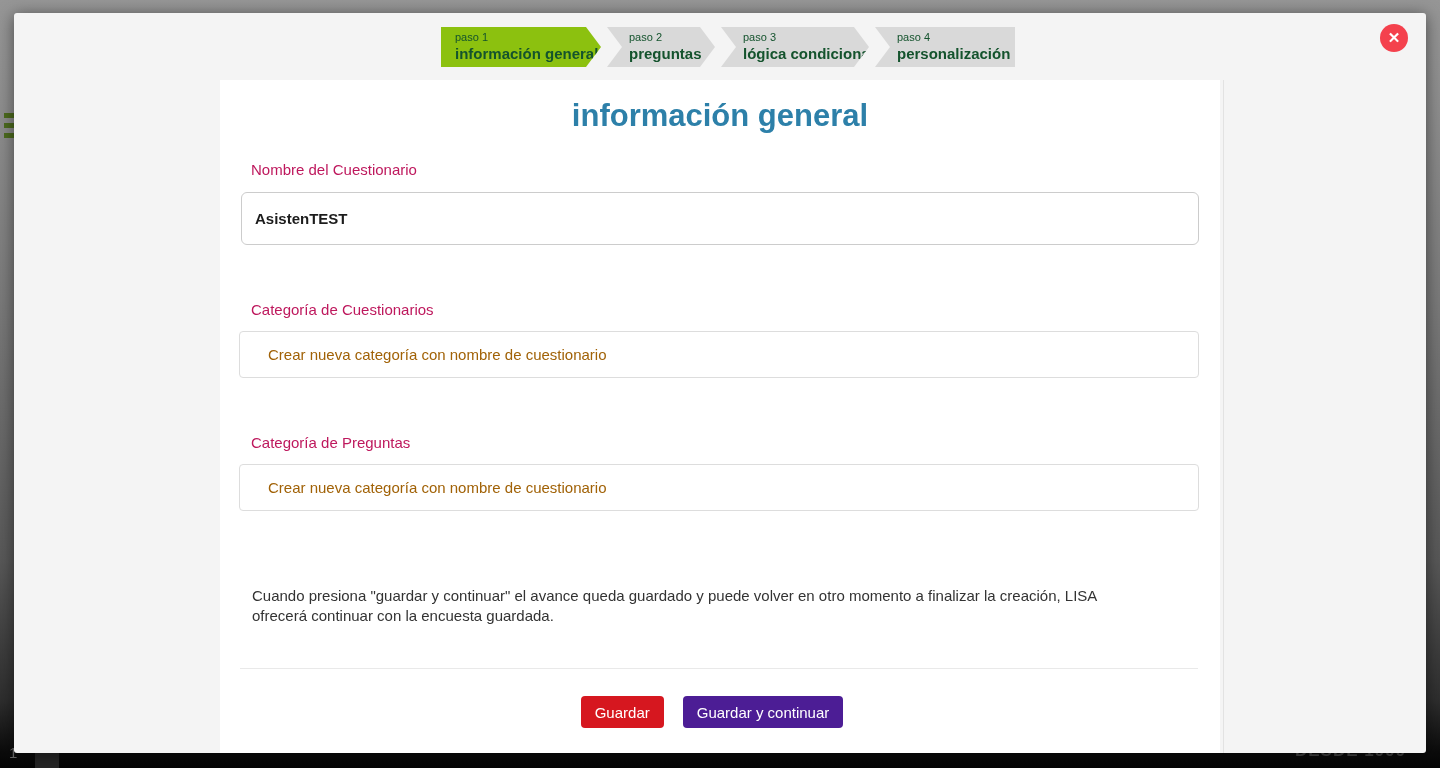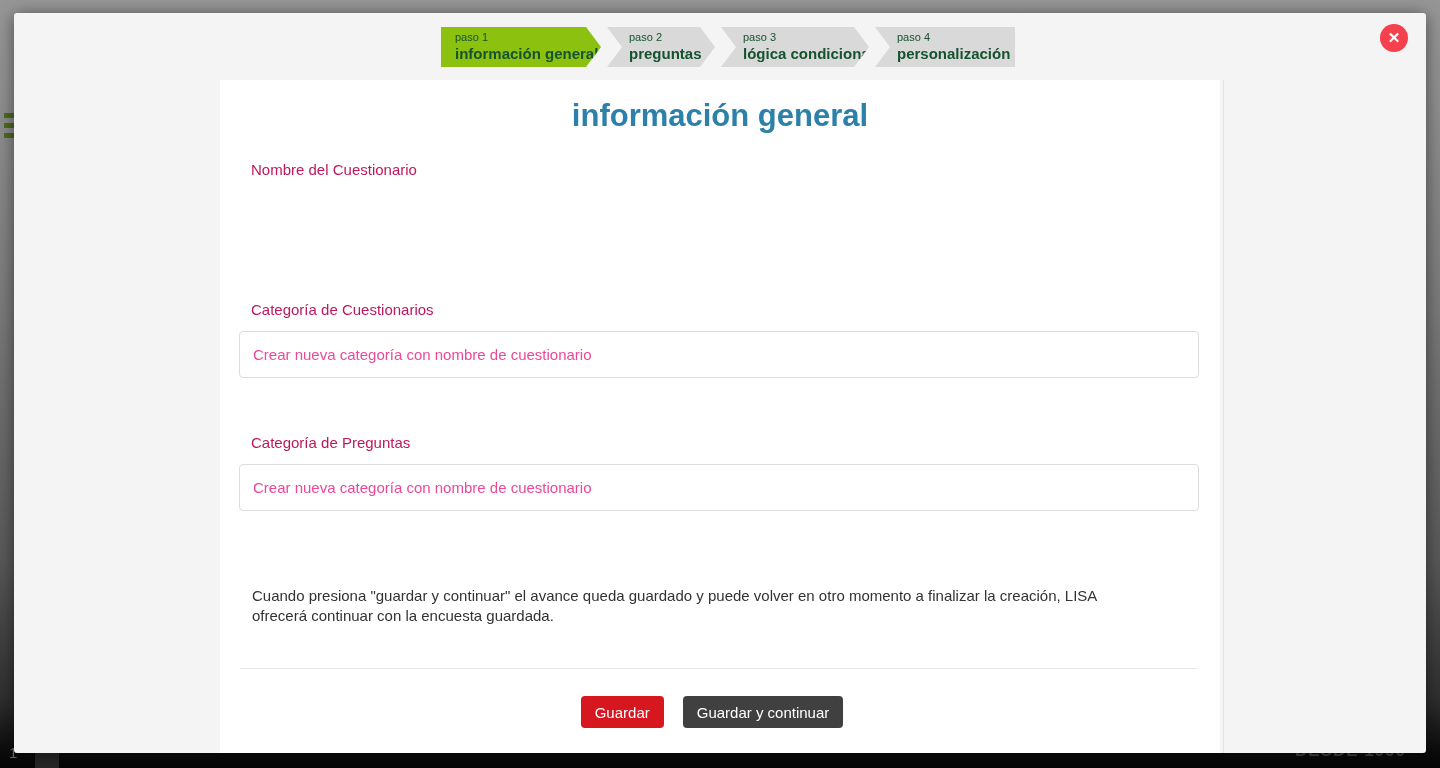--- a/index.html
+++ b/index.html
@@ -73,42 +73,42 @@
 
   .text-input {
     position:absolute; left:21px; top:112px; width:958px; height:53px;
     border:1px solid #ccc; border-radius:6px; background:#fff;
     padding-left:13px; font-family:"Liberation Sans",sans-serif;
     font-size:15px; font-weight:600; color:#1c1c1c;
   }
   .select-box {
     position:absolute; left:19px; width:960px; height:47px;
     border:1px solid #ddd; border-radius:4px; background:#fff;
-    line-height:45px; padding-left:13px; font-size:15px; color:#ec4899;
+    line-height:45px; padding-left:28px; font-size:15px; color:#a16207;
     cursor:pointer; white-space:nowrap; overflow:hidden;
   }
   .sel-1 { top:251px; }  .sel-2 { top:384px; }
 
   .help-text {
     position:absolute; left:32px; top:506px; width:902px;
     font-size:15px; color:#333; line-height:20px;
   }
   .divider { position:absolute; left:20px; top:588px; width:958px; height:1px; background:#e9e9e9; }
 
   .btn-row {
     position:absolute; top:616px; left:0; width:100%;
     display:flex; justify-content:center; gap:19px; transform:translateX(-8px);
   }
   .btn {
     height:32px; border:none; border-radius:4px; color:#fff;
     font-family:"Liberation Sans",sans-serif; font-size:15px;
     padding:0 14px; cursor:pointer;
   }
   .btn-cancel { background:#d6171f; }
-  .btn-save   { background:#404040; }
+  .btn-save   { background:#4c1d95; }
 </style>
 </head>
 <body>
 
 <div class="backdrop-frag hamburger">
   <div class="bar"></div>
   <div class="bar"></div>
   <div class="bar"></div>
 </div>
 <div class="backdrop-frag frag-page-num">1</div>
@@ -135,20 +135,21 @@
       <span class="step-title">personalización</span>
     </div>
   </div>
 
   <button class="close-btn">✕</button>
 
   <div class="card">
     <h1>información general</h1>
 
     <div class="field-label lbl-1">Nombre del Cuestionario</div>
+    <input class="text-input" type="text" value="AsistenTEST" style="">
 
     <div class="field-label lbl-2">Categoría de Cuestionarios</div>
     <div class="select-box sel-1">Crear nueva categoría con nombre de cuestionario</div>
 
     <div class="field-label lbl-3">Categoría de Preguntas</div>
     <div class="select-box sel-2">Crear nueva categoría con nombre de cuestionario</div>
 
     <p class="help-text">Cuando presiona "guardar y continuar" el avance queda guardado y puede volver en otro momento a finalizar la creación, LISA ofrecerá continuar con la encuesta guardada.</p>
 
     <div class="divider"></div>

